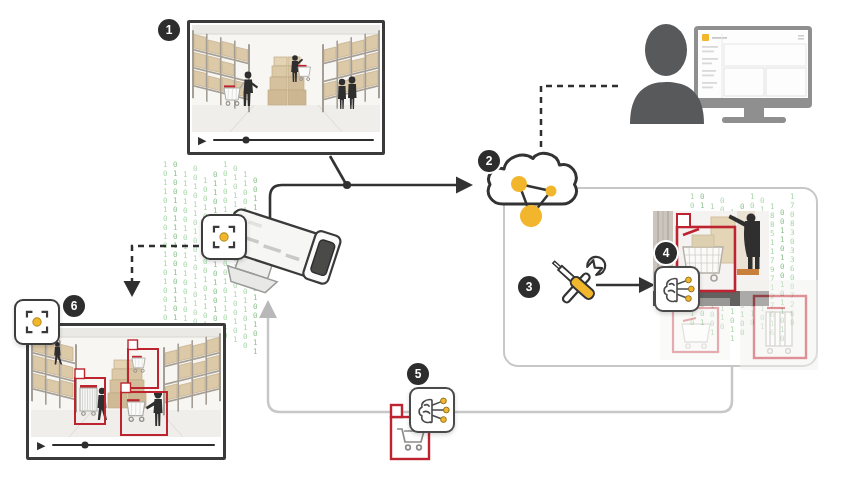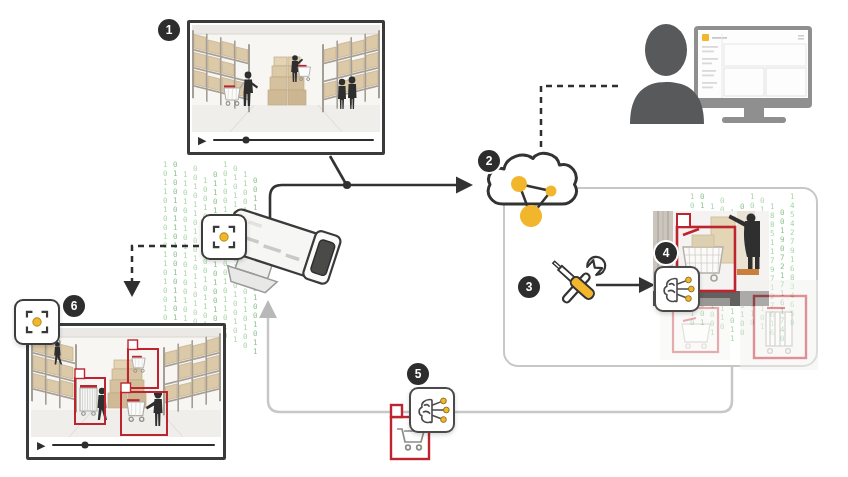--- a/index.html
+++ b/index.html
@@ -88,22 +88,22 @@
   <div class="binary bin-right">
       <div class="bincol">101101001011010</div>
       <div class="bincol">010010110100101</div>
       <div class="bincol">110100101101001</div>
       <div class="bincol">001011010010110</div>
       <div class="bincol">100101101001011</div>
       <div class="bincol">011010010110100</div>
       <div class="bincol">101001011010010</div>
       <div class="bincol">010110100101101</div>
       <div class="bincol">188511797127616</div>
-      <div class="bincol">001907217161740</div>
-      <div class="bincol">145427916834650</div>
+      <div class="bincol">001101001011010</div>
+      <div class="bincol">170830336087260</div>
     </div>
 
   <svg class="connectors" width="848" height="477" viewBox="0 0 848 477">
 
     <rect x="504" y="188" width="313" height="178" rx="14" fill="none" stroke="var(--cgray)" stroke-width="2"></rect>
 
     <g>
       <path d="M732,367 L732,401 Q732,412 721,412 L280,412 Q268,412 268,400 L268,317" fill="none" stroke="var(--cgray)" stroke-width="2.5"></path>
       <polygon points="268,300 259,318 277,318" fill="#b8b8b8"></polygon>
     </g>

